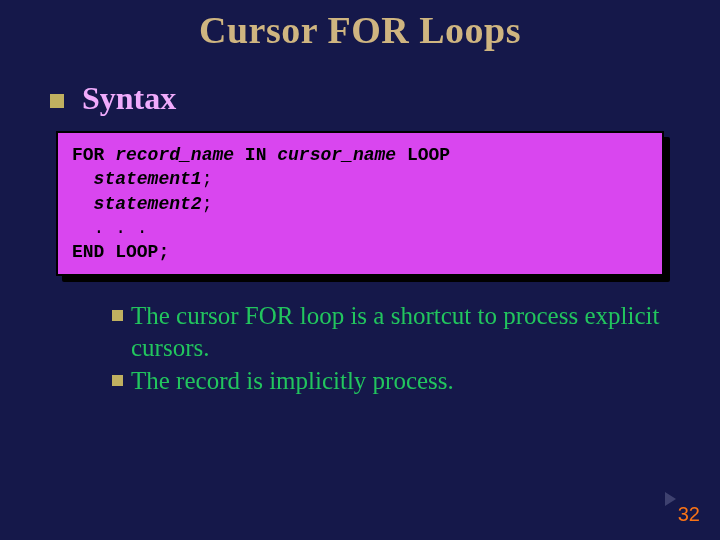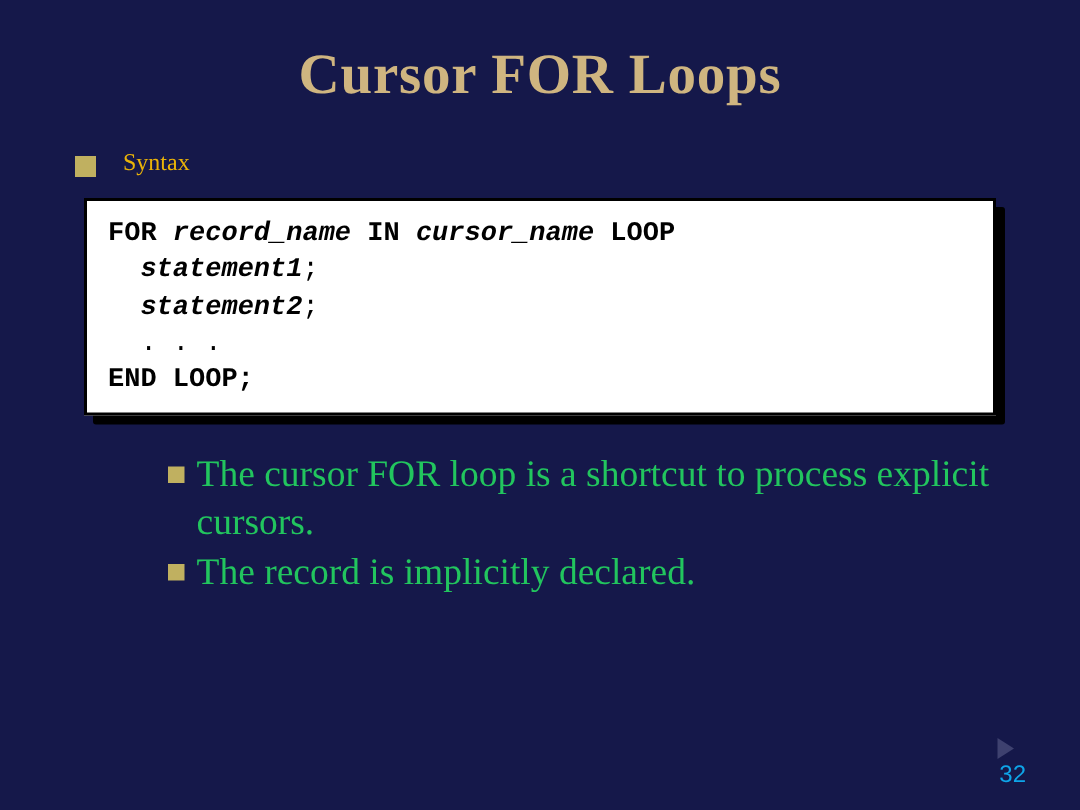--- a/index.html
+++ b/index.html
@@ -6,21 +6,21 @@
   body {
     width: 720px;
     height: 540px;
     background: #15184a;
     font-family: "Times New Roman", Times, serif;
     color: #cfb580;
     position: relative;
     overflow: hidden;
   }
   .slide {
-    padding: 28px 40px 0 40px;
+    padding: 8px 40px 0 40px;
   }
   .title {
     text-align: center;
     font-size: 38px;
     font-weight: bold;
     color: #cfb580;
     margin-bottom: 28px;
     letter-spacing: 0.5px;
   }
   .row1 {
@@ -35,36 +35,37 @@
     height: 14px;
     background: #c0b060;
     flex: none;
     margin-top: 4px;
   }
   .bullet-sq.small {
     width: 11px;
     height: 11px;
   }
   .syntax-label {
-    font-size: 16px;
-    color: #eab308;
+    font-size: 32px;
+    color: #f0abfc;
+    font-weight: bold;
   }
   .code-wrap {
     position: relative;
     margin: 0 16px 24px 16px;
   }
   .code-shadow {
     position: absolute;
     top: 6px; left: 6px; right: -6px; bottom: -6px;
     background: #000;
     border-radius: 2px;
   }
   .code-box {
     position: relative;
-    background: #ffffff;
+    background: #d946ef;
     border: 2px solid #000;
     padding: 10px 14px 10px 14px;
     font-family: "Courier New", Courier, monospace;
     font-size: 18px;
     line-height: 1.35;
     color: #000;
     white-space: pre;
   }
   .code-box .kw { font-weight: bold; }
   .code-box .it { font-style: italic; font-weight: bold; }
@@ -80,24 +81,24 @@
   .sub-item .bullet-sq {
     margin-top: 10px;
   }
   .sub-text {
     font-size: 25px;
     line-height: 1.25;
     color: #22c55e;
   }
   .page-num {
     position: absolute;
-    right: 36px;
+    right: 20px;
     bottom: 14px;
-    color: #0ea5e9;
-    font-size: 16px;
+    color: #f97316;
+    font-size: 20px;
     font-family: Arial, sans-serif;
   }
   .nav-arrow {
     position: absolute;
     right: 44px;
     bottom: 34px;
     width: 0; height: 0;
     border-top: 7px solid transparent;
     border-bottom: 7px solid transparent;
     border-left: 11px solid #5a5e88;
@@ -124,19 +125,19 @@
 <span class="kw">END LOOP;</span></div>
   </div>
 
   <div class="sub-list">
     <div class="sub-item">
       <span class="bullet-sq small"></span>
       <span class="sub-text">The cursor FOR loop is a shortcut to process explicit cursors.</span>
     </div>
     <div class="sub-item">
       <span class="bullet-sq small"></span>
-      <span class="sub-text">The record is implicitly declared.</span>
+      <span class="sub-text">The record is implicitly process.</span>
     </div>
   </div>
 </div>
 
 <div class="nav-arrow"></div>
 <div class="page-num">32</div>
 
 </body></html>

